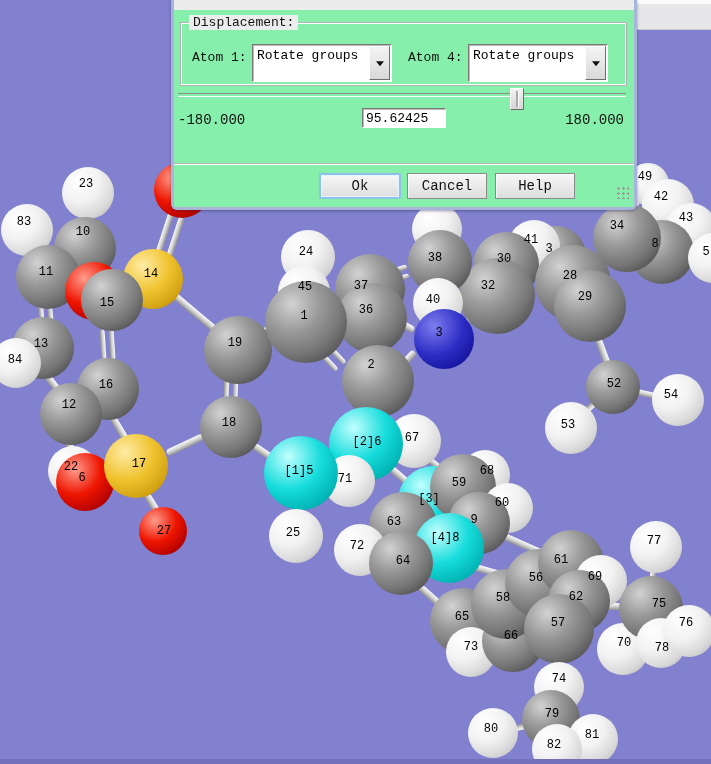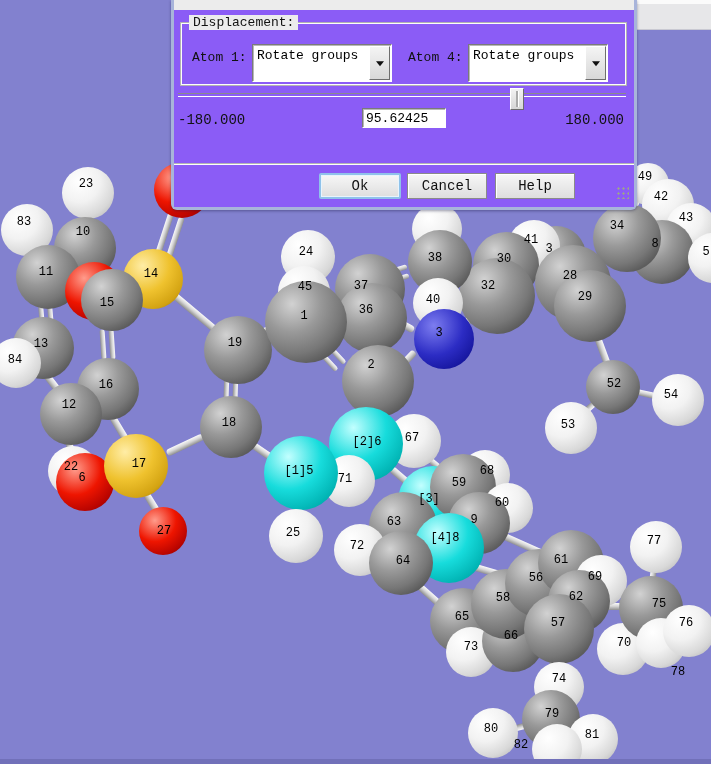--- a/index.html
+++ b/index.html
@@ -26,21 +26,21 @@
 
   
   #dialog{position:absolute;left:171px;top:0;width:466px;height:210px;box-sizing:border-box;
           border:3px solid #a8b4da;border-top:none;border-radius:0 0 6px 6px;
           background:#ececec;box-shadow:0 1px 3px rgba(20,20,60,.4);}
   #titlebar{position:relative;height:10px;overflow:hidden;
             background:linear-gradient(#f3fbfe,#cde6ef);border-bottom:1px solid #bcd2dc;}
   .title-icon{position:absolute;left:7px;top:-3px;width:13px;height:11px;background:#d8d8e2;border:1px solid #4a4a55;box-sizing:border-box;}
   .title-text{position:absolute;left:26px;top:-6px;font-size:13px;color:#222;white-space:nowrap;}
   .title-close{position:absolute;right:8px;top:-5px;width:34px;height:12px;background:#f6f6f6;border:1px solid #b8c4d8;border-radius:3px;}
-  #dlg-body{position:absolute;left:0;top:10px;right:0;bottom:0;background:#8b5cf6;}
+  #dlg-body{position:absolute;left:0;top:10px;right:0;bottom:0;background:#86efac;}
 
   .groupbox{position:absolute;left:6px;top:12px;width:445px;height:62px;
             border:1px solid #b2b2b2;box-shadow:inset 0 0 0 1px #fdfdfd;}
   .group-label{position:absolute;left:8px;top:-8px;padding:0 4px;background:#ececec;font-size:13px;color:#111;}
   .field-label{position:absolute;font-size:13px;color:#111;}
   .combo{position:absolute;height:38px;box-sizing:border-box;background:#fff;
          border:1px solid;border-color:#7a7a7a #fff #fff #7a7a7a;box-shadow:inset 1px 1px 0 #b8b8b8;}
   .combo-text{position:absolute;left:4px;top:3px;font-size:13px;color:#000;}
   .combo-btn{position:absolute;right:1px;top:1px;bottom:1px;width:19px;background:linear-gradient(#f4f4f4,#d8d8d8);
              border:1px solid;border-color:#fff #6e6e6e #6e6e6e #fff;}
@@ -273,27 +273,27 @@
         <div class="alabel" style="left: 511px; top: 636px;">66</div>
         <div class="alabel" style="left: 503px; top: 598px;">58</div>
         <div class="alabel" style="left: 536px; top: 578px;">56</div>
         <div class="alabel" style="left: 561px; top: 560px;">61</div>
         <div class="alabel" style="left: 595px; top: 577px;">69</div>
         <div class="alabel" style="left: 654px; top: 541px;">77</div>
         <div class="alabel" style="left: 576px; top: 597px;">62</div>
         <div class="alabel" style="left: 558px; top: 623px;">57</div>
         <div class="alabel" style="left: 624px; top: 643px;">70</div>
         <div class="alabel" style="left: 637px; top: 604px; margin-left: 22px;">75</div>
-        <div class="alabel" style="left: 662px; top: 672px; margin-left: 16px;">78</div>
+        <div class="alabel" style="left: 662px; top: 648px;">78</div>
         <div class="alabel" style="left: 686px; top: 623px;">76</div>
         <div class="alabel" style="left: 559px; top: 679px;">74</div>
         <div class="alabel" style="left: 552px; top: 714px;">79</div>
         <div class="alabel" style="left: 491px; top: 729px;">80</div>
         <div class="alabel" style="left: 592px; top: 735px;">81</div>
-        <div class="alabel" style="left: 521px; top: 745px; text-align: right;">82</div>
+        <div class="alabel" style="left: 554px; top: 745px; text-align: right;">82</div>
       </div>
   </div>
 
   <div class="bg-white-strip"></div>
   <div class="bg-gray-strip"></div>
   <div class="bottom-edge"></div>
 
   <div id="dialog">
     <div id="dlg-body">
 

